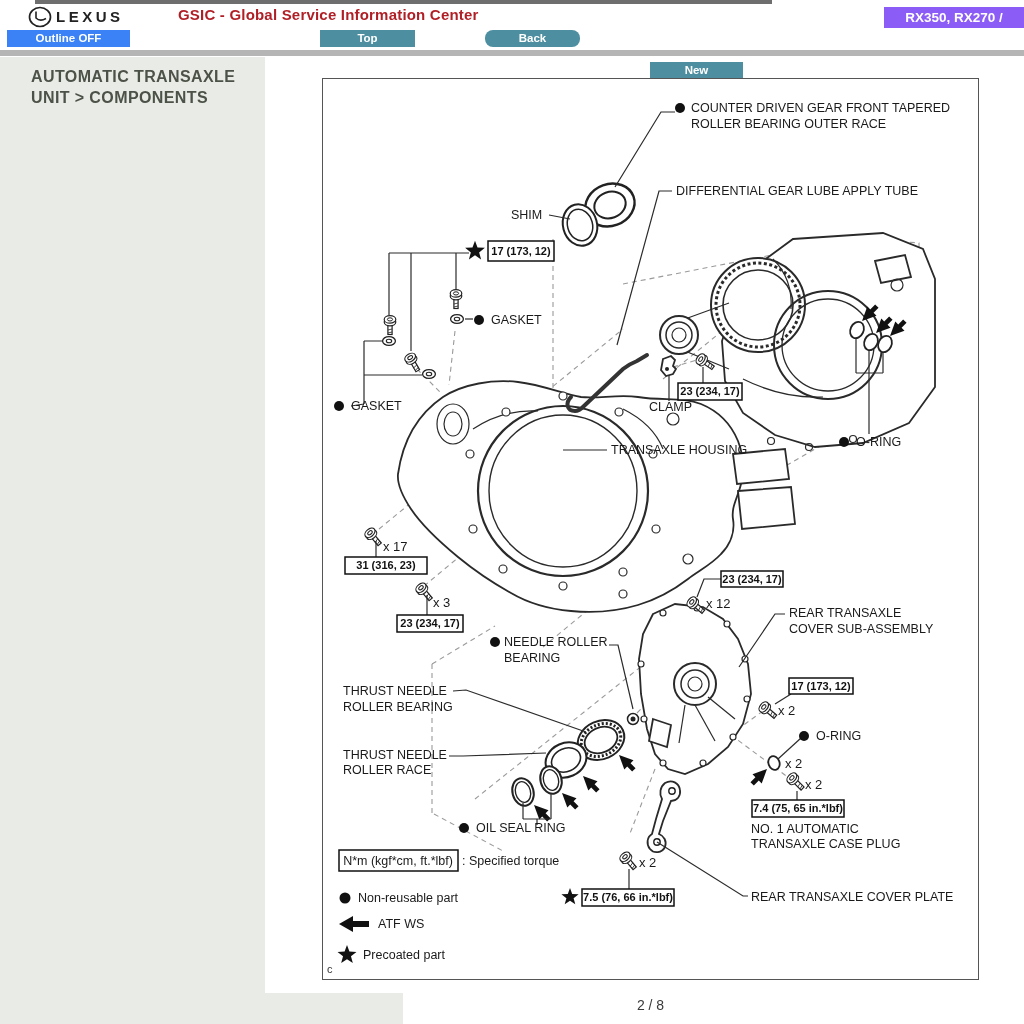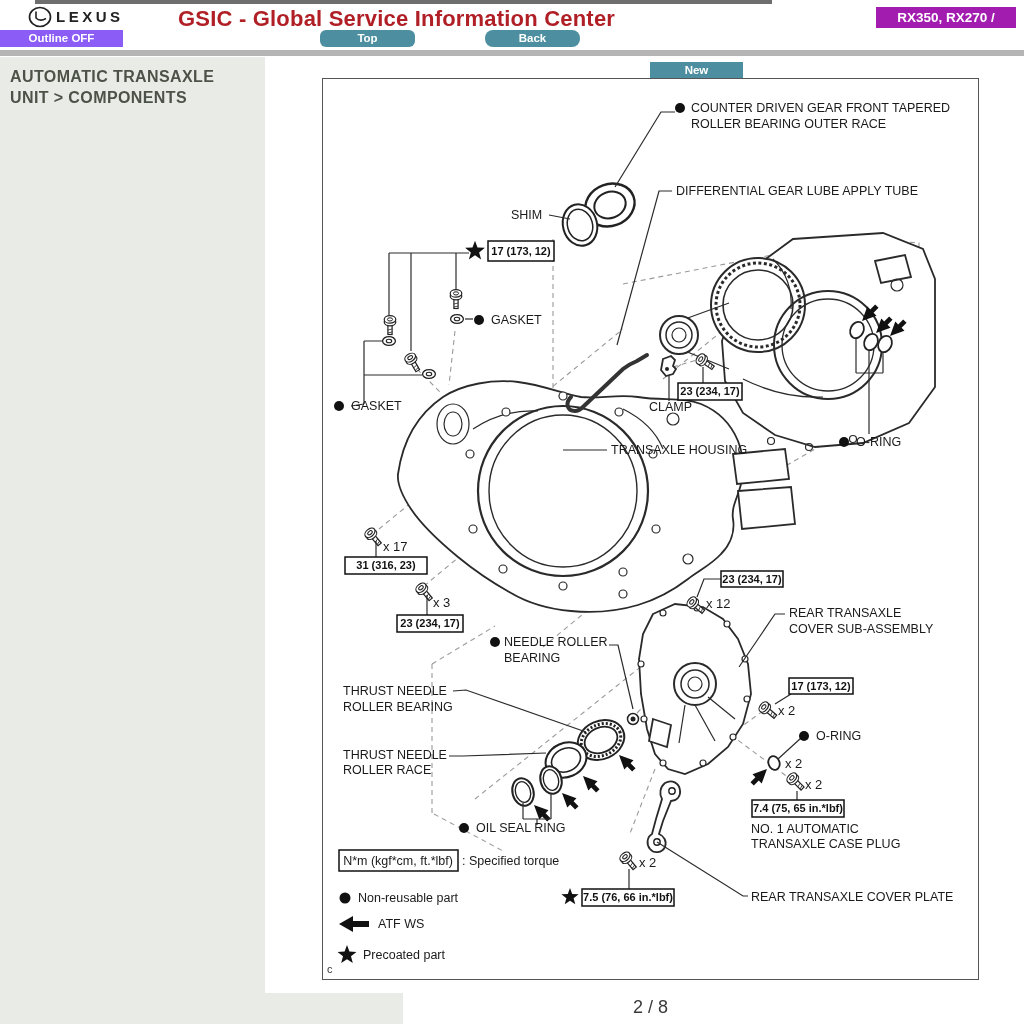--- a/index.html
+++ b/index.html
@@ -2,35 +2,35 @@
 <html><head>
 <meta charset="utf-8">
 <style>
   html,body{margin:0;padding:0;}
   body{
     width:1024px;height:1024px;position:relative;background:#fff;
     font-family:"Liberation Sans",sans-serif;overflow:hidden;
   }
   .top-strip{position:absolute;left:35px;top:0;width:737px;height:4px;background:#6e6e6e;}
   .logo{position:absolute;left:28px;top:5px;width:140px;height:24px;}
-  .gsic-title{position:absolute;left:178px;top:6px;font-size:22px;font-weight:bold;color:#B01F26;letter-spacing:0.2px;}
-  .model-badge{position:absolute;right:8px;top:7px;width:140px;height:21px;background:#a21caf;color:#fff;
+  .gsic-title{position:absolute;left:178px;top:6px;font-size:15px;font-weight:bold;color:#B01F26;letter-spacing:0.2px;}
+  .model-badge{position:absolute;right:0;top:7px;width:140px;height:21px;background:#8b5cf6;color:#fff;
     font-size:13.5px;font-weight:bold;text-align:center;line-height:21px;}
   .navbtn{position:absolute;top:30px;height:17px;color:#fff;font-size:11.5px;font-weight:bold;
     text-align:center;line-height:17px;background:#4D8FA0;cursor:pointer;}
-  .btn-outline{left:0;width:123px;background:#8b5cf6;}
-  .btn-top{left:320px;width:95px;border-radius:6px;}
+  .btn-outline{left:7px;width:123px;background:#3b82f6;}
+  .btn-top{left:320px;width:95px;}
   .btn-back{left:485px;width:95px;border-radius:8px;}
   .btn-new{left:650px;width:93px;margin-top:32px;}
   .divider{position:absolute;left:0;top:50px;width:1024px;height:6px;background:#b5b5b5;}
   .sidebar{position:absolute;left:0;top:57px;width:265px;height:967px;background:#e9ece6;}
-  .sidebar-heading{padding:9px 10px;font-size:16px;font-weight:bold;color:#4d5248;line-height:21px;letter-spacing:0.4px;}
+  .sidebar-heading{padding:9px 10px;font-size:16px;font-weight:bold;color:#4d5248;line-height:21px;letter-spacing:0.4px;margin-left:21px;}
   .bottom-gray{position:absolute;left:265px;top:993px;width:138px;height:31px;background:#e9ece6;}
   .diagram-box{position:absolute;left:322px;top:78px;width:657px;height:902px;border:1.5px solid #555;background:#fff;box-sizing:border-box;}
-  .footer{position:absolute;left:322px;top:997px;width:657px;text-align:center;font-size:18px;color:#3a3a3a;}
+  .footer{position:absolute;left:322px;top:997px;width:657px;text-align:center;font-size:14px;color:#3a3a3a;}
   svg text{font-family:"Liberation Sans",sans-serif;}
   .lbl{font-size:12.5px;fill:#1a1a1a;}
   .cnt{font-size:13px;fill:#1a1a1a;}
   .tq{font-size:11px;font-weight:bold;fill:#111;}
   .leg{font-size:12.5px;fill:#1a1a1a;}
   .cmark{font-size:11px;fill:#333;}
   .lead{stroke:#2b2b2b;stroke-width:1.2;fill:none;}
   .dash{stroke:#9a9a9a;stroke-width:1.1;fill:none;stroke-dasharray:5 4;}
   .part{fill:#fff;stroke:#2a2a2a;stroke-width:1.8;}
   .thin{fill:none;stroke:#2a2a2a;stroke-width:1.2;}

